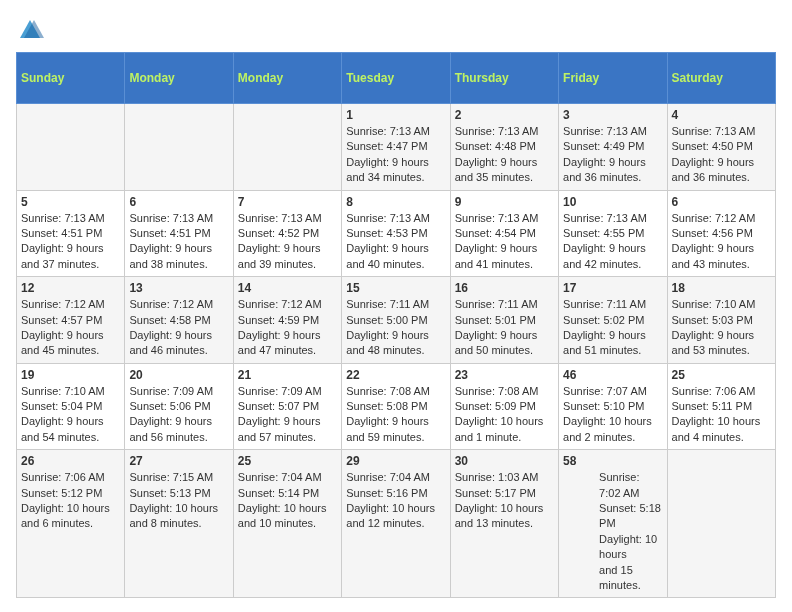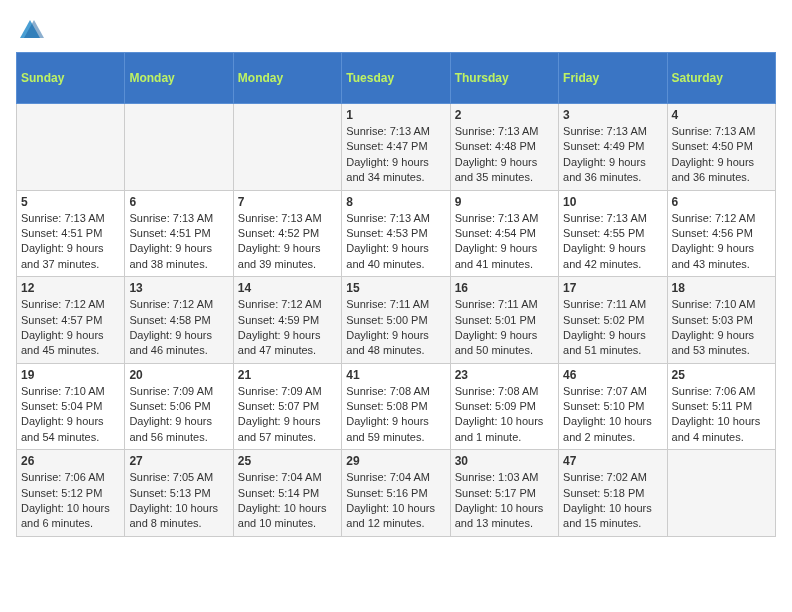--- a/index.html
+++ b/index.html
@@ -276,21 +276,21 @@
 and 56 minutes.</div>
         </td>
         <td>
           <span class="day-num">21</span>
           <div class="day-info" style="white-space: pre-line;">Sunrise: 7:09 AM
 Sunset: 5:07 PM
 Daylight: 9 hours
 and 57 minutes.</div>
         </td>
         <td>
-          <span class="day-num">41</span>
+          <span class="day-num">22</span>
           <div class="day-info" style="white-space: pre-line;">Sunrise: 7:08 AM
 Sunset: 5:08 PM
 Daylight: 9 hours
 and 59 minutes.</div>
         </td>
         <td>
           <span class="day-num">23</span>
           <div class="day-info" style="white-space: pre-line;">Sunrise: 7:08 AM
 Sunset: 5:09 PM
 Daylight: 10 hours
@@ -314,21 +314,21 @@
       <tr>
         <td>
           <span class="day-num">26</span>
           <div class="day-info" style="white-space: pre-line;">Sunrise: 7:06 AM
 Sunset: 5:12 PM
 Daylight: 10 hours
 and 6 minutes.</div>
         </td>
         <td>
           <span class="day-num">27</span>
-          <div class="day-info" style="white-space: pre-line;">Sunrise: 7:05 AM
+          <div class="day-info" style="white-space: pre-line;">Sunrise: 7:15 AM
 Sunset: 5:13 PM
 Daylight: 10 hours
 and 8 minutes.</div>
         </td>
         <td>
           <span class="day-num">25</span>
           <div class="day-info" style="white-space: pre-line;">Sunrise: 7:04 AM
 Sunset: 5:14 PM
 Daylight: 10 hours
 and 10 minutes.</div>
@@ -341,22 +341,22 @@
 and 12 minutes.</div>
         </td>
         <td>
           <span class="day-num">30</span>
           <div class="day-info" style="white-space: pre-line;">Sunrise: 1:03 AM
 Sunset: 5:17 PM
 Daylight: 10 hours
 and 13 minutes.</div>
         </td>
         <td>
-          <span class="day-num">47</span>
-          <div class="day-info" style="white-space: pre-line;">Sunrise: 7:02 AM
+          <span class="day-num">58</span>
+          <div class="day-info" style="white-space: pre-line; margin-left: 36px;">Sunrise: 7:02 AM
 Sunset: 5:18 PM
 Daylight: 10 hours
 and 15 minutes.</div>
         </td>
         <td class="empty"></td>
       </tr>
     </tbody>
 </table>
 
 </body></html>

